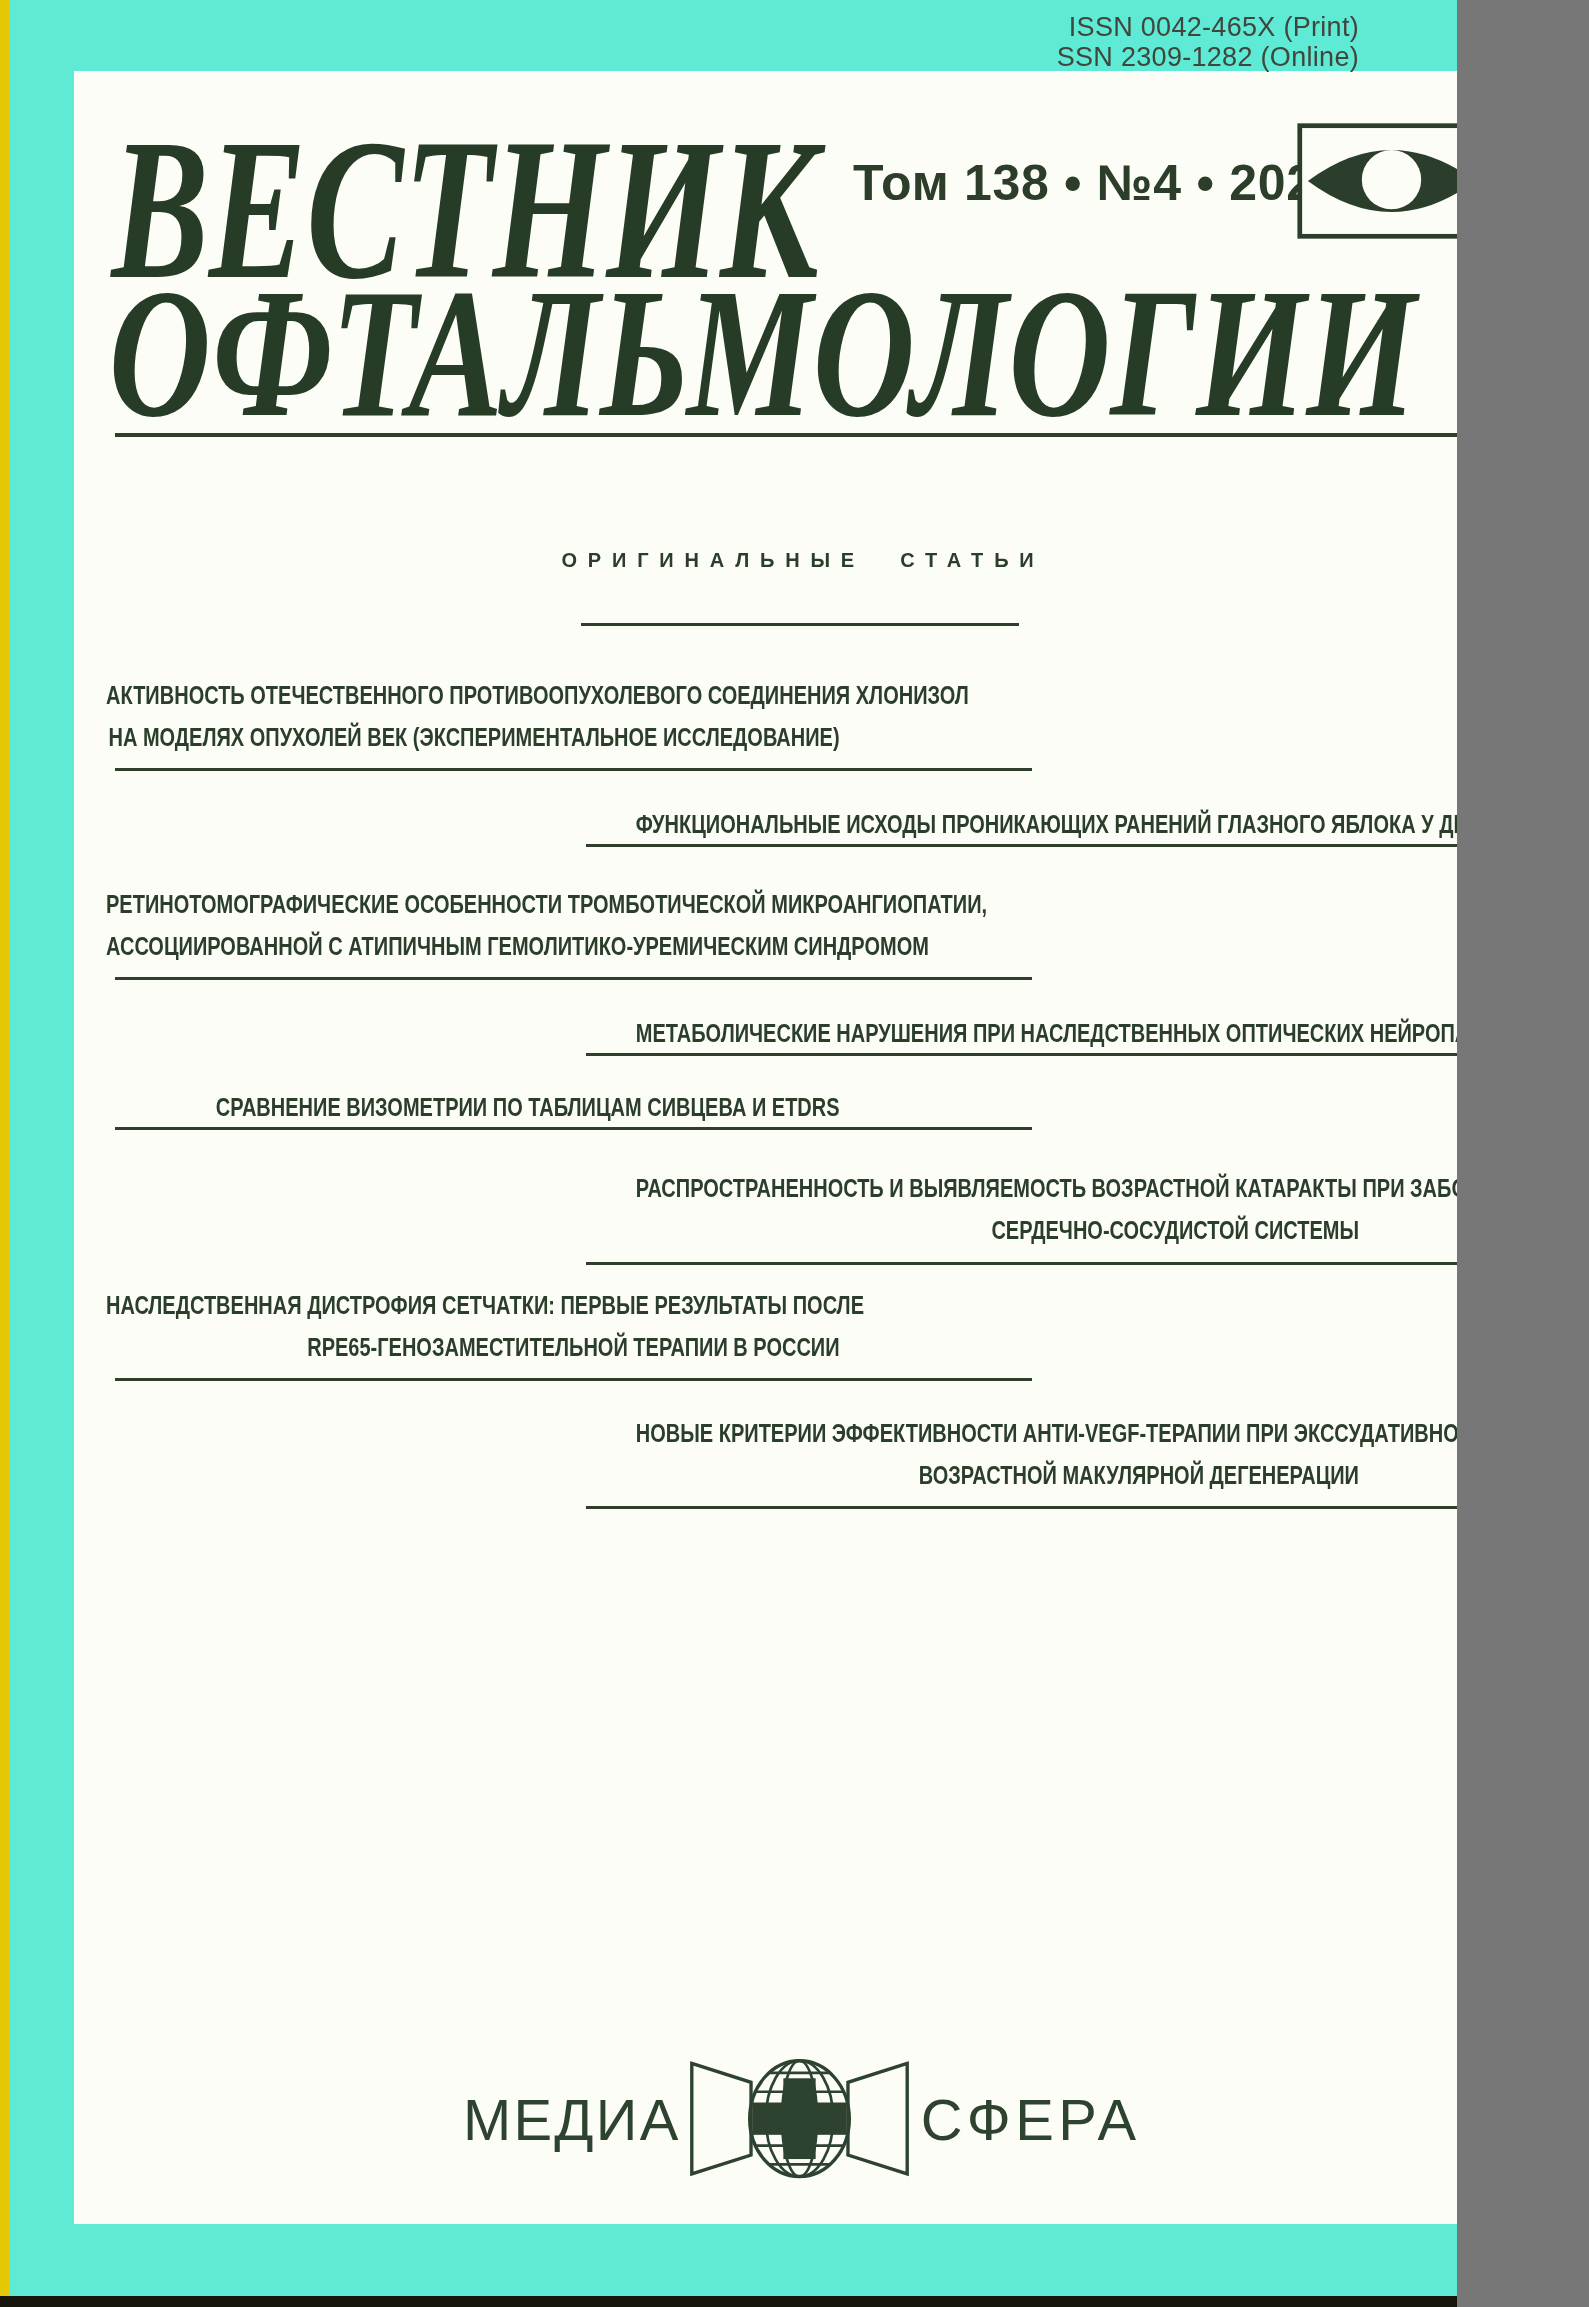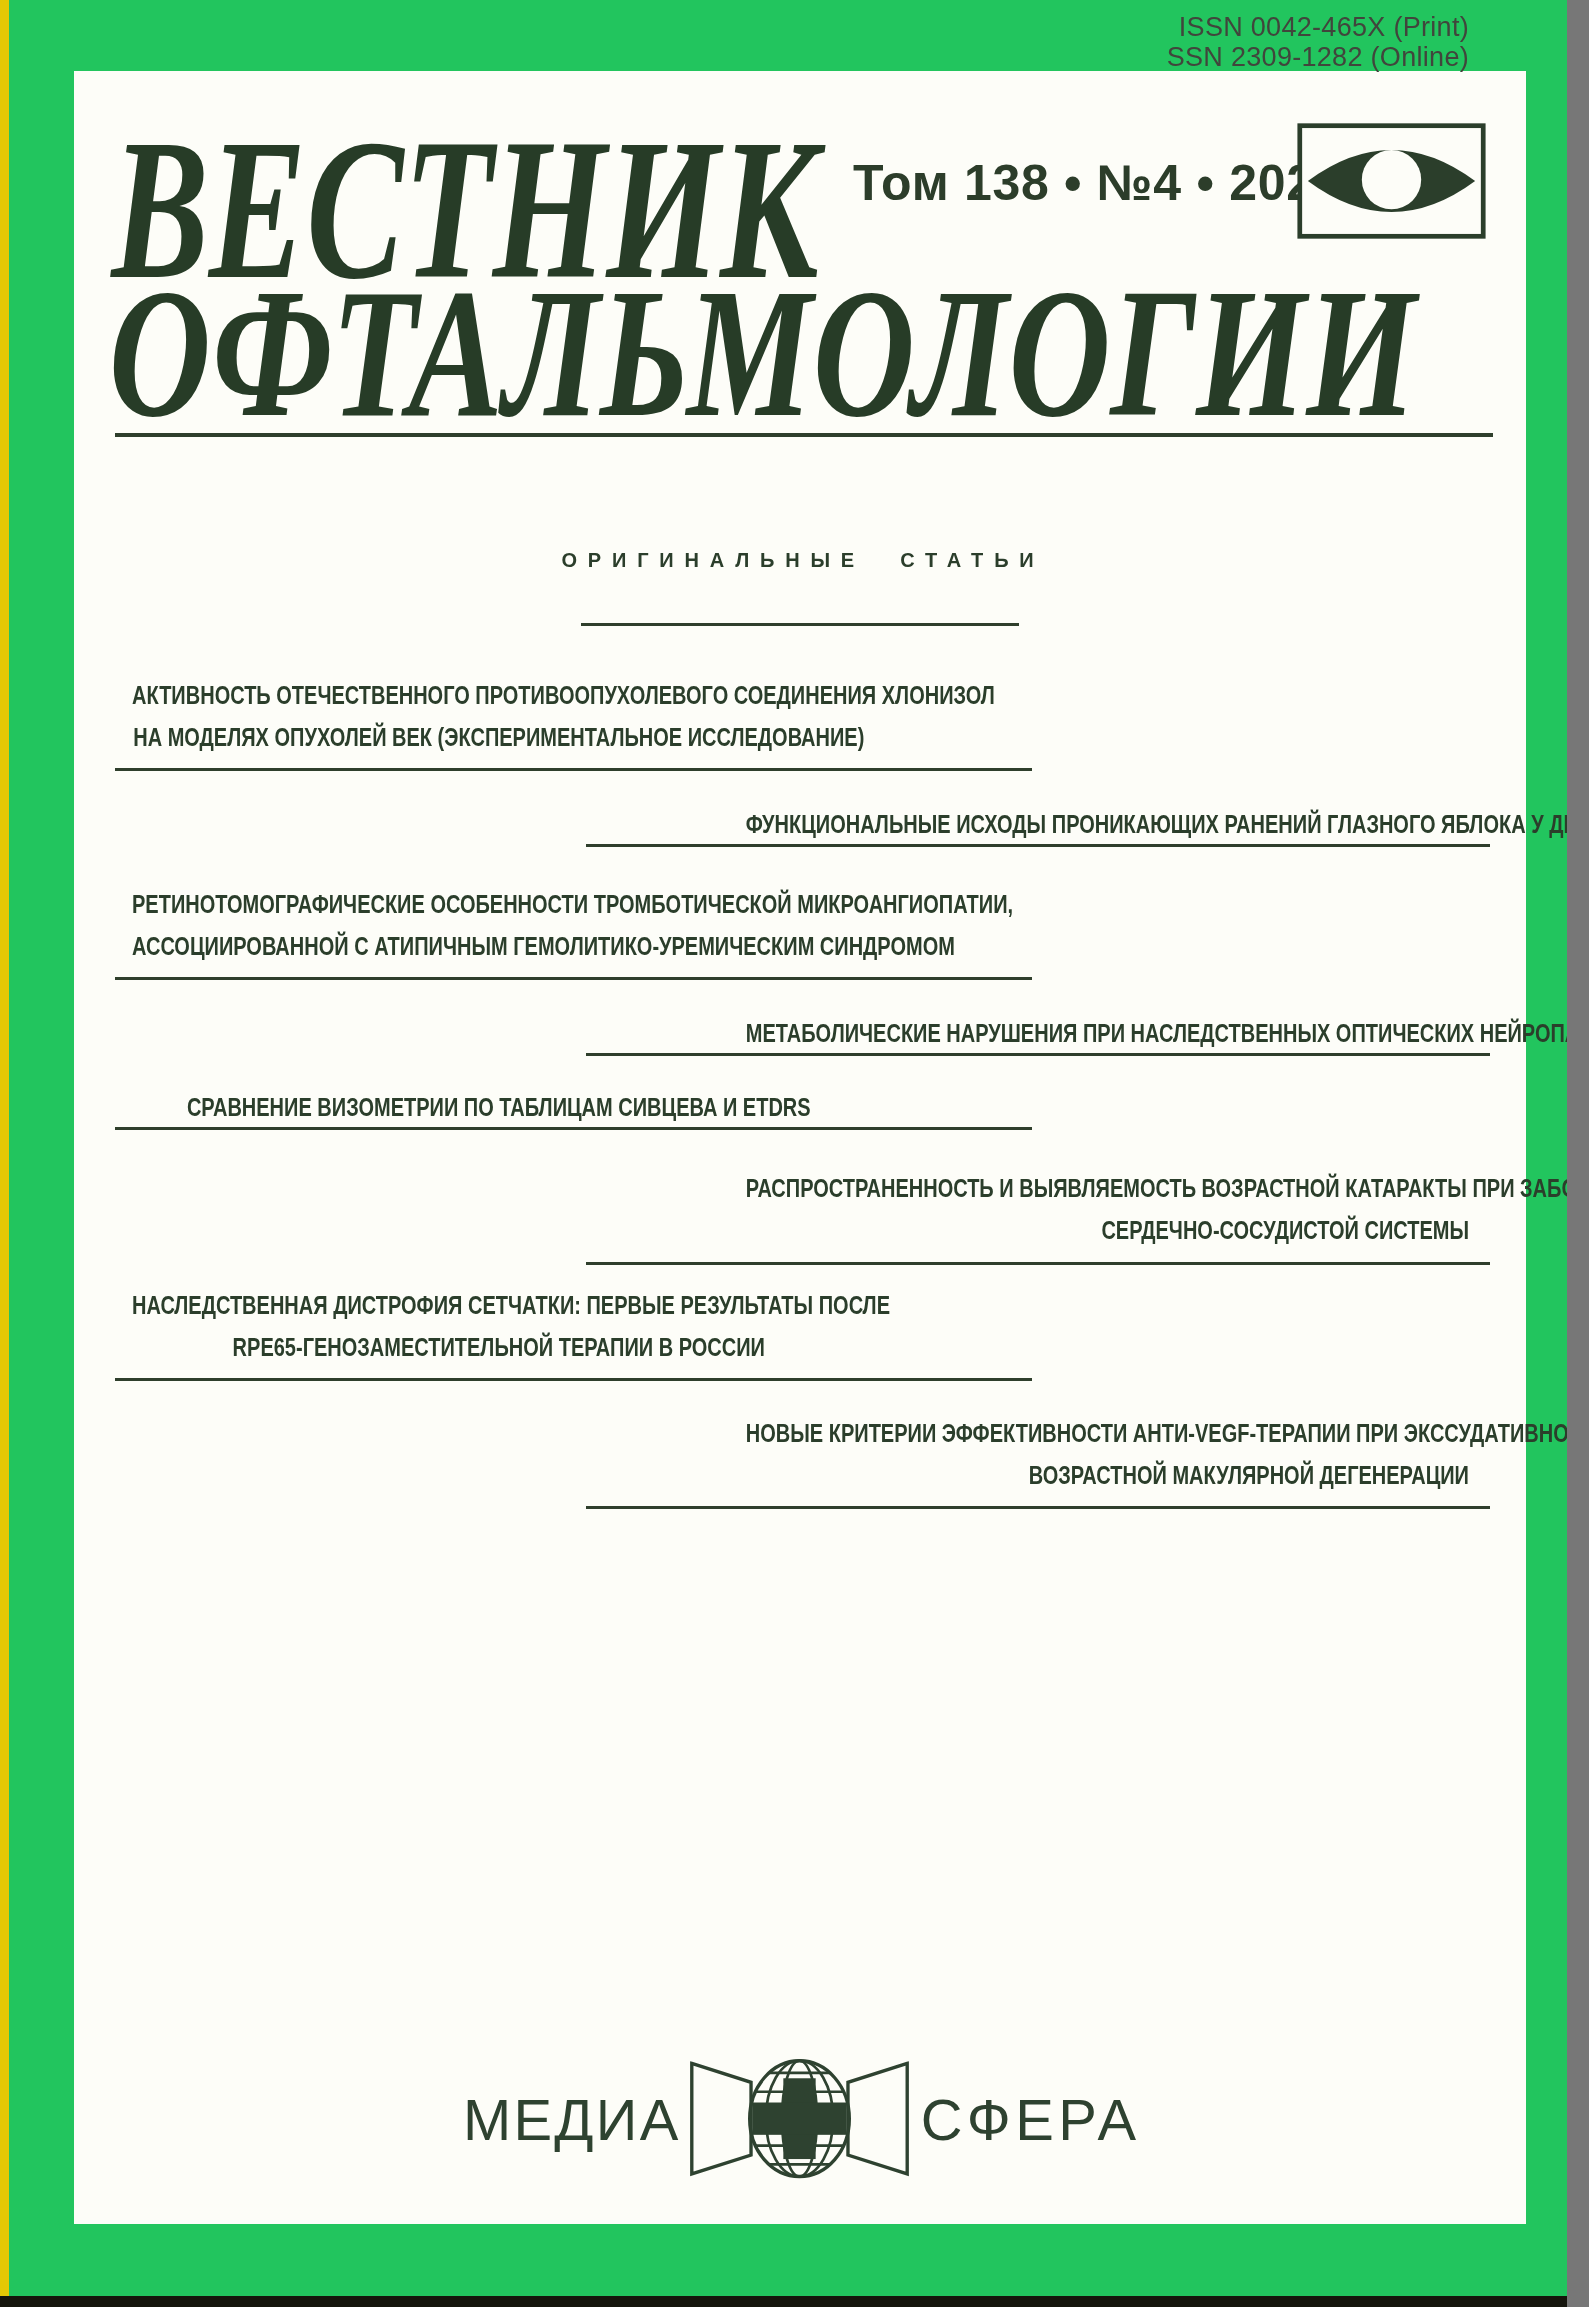--- a/index.html
+++ b/index.html
@@ -1,19 +1,19 @@
 <!DOCTYPE html>
 <html style="font-size:10.8px"><head>
 <meta charset="utf-8">
 <style>
   html,body{margin:0;padding:0;background:#777;}
   .cover{
     position:relative;
-    width:1567px;height:2307px;
-    background:#22c55e;
+    width:1457px;height:2307px;
+    background:#5eead4;
     overflow:hidden;
     font-family:"Liberation Sans", sans-serif;
   }
   .edge-strip-left{
     position:absolute;left:0;top:0;width:9.4px;height:100%;
     background:#e4c805;
   }
   .edge-strip-bottom{
     position:absolute;left:0;bottom:0;width:100%;height:10.8px;
     background:#15150c;
@@ -55,21 +55,21 @@
   }
   .section-rule{
     position:absolute;left:581px;top:623px;width:438px;height:3.4px;
     background:#2f3f2c;
   }
   .article{
     position:absolute;
     color:#2b3e2b;
     font-weight:bold;font-size:25px;
   }
-  .article.left{left:132px;width:917px;text-align:center;}
+  .article.left{left:106px;width:917px;text-align:right;}
   .article.right{right:98px;width:904px;text-align:right;}
   .article .line{
     line-height:42px;white-space:nowrap;
     transform:scaleX(0.8);
   }
   .article.left .line{transform-origin:left center;}
   .article.right .line{transform-origin:right center;}
   .article-rule{
     position:absolute;height:3.4px;background:#2f3f2c;
   }

